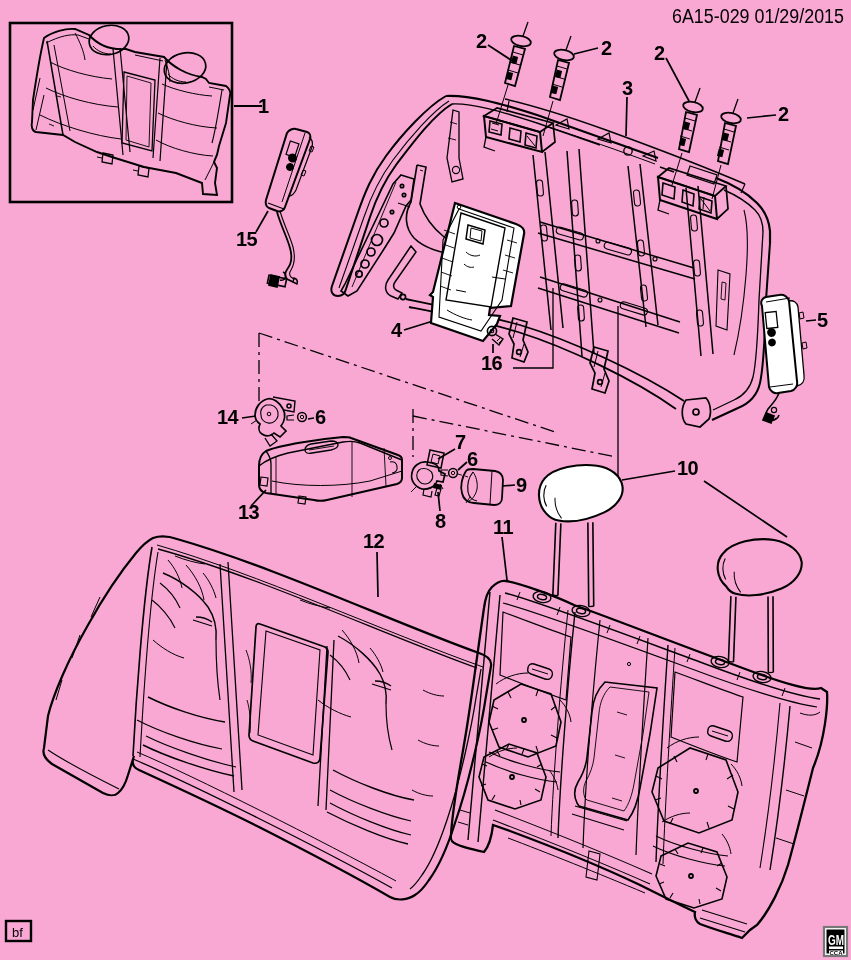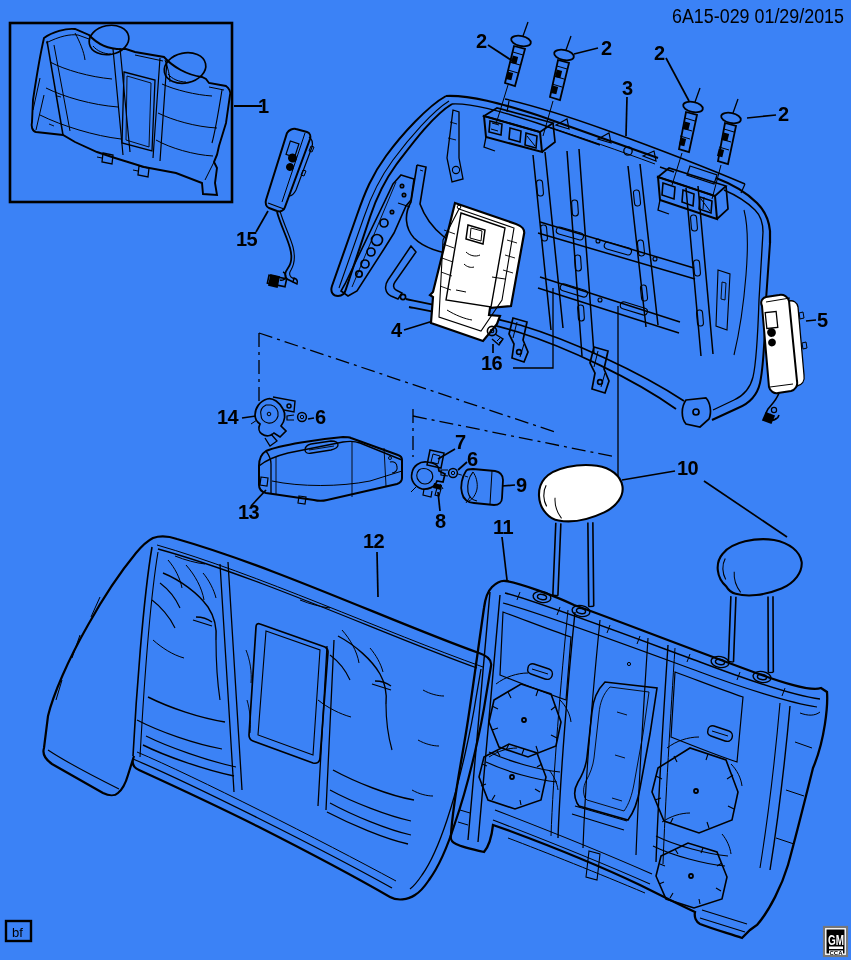--- a/index.html
+++ b/index.html
@@ -1,16 +1,16 @@
 <!DOCTYPE html>
 <html><head>
 <meta charset="utf-8">
 <style>
 html,body{margin:0;padding:0;background:#fff;}
-#page{position:relative;width:851px;height:960px;background:#3b82f6;overflow:hidden;}
+#page{position:relative;width:851px;height:960px;background:#f9a8d4;overflow:hidden;}
 svg{position:absolute;top:0;left:0;}
 text{font-family:"Liberation Sans",sans-serif;fill:#000;}
 .num{font-size:20px;font-weight:700;letter-spacing:-0.5px;}
 .hdr{font-size:20px;font-weight:400;}
 </style>
 </head>
 <body>
 <div id="page">
 <svg width="851" height="960" viewBox="0 0 851 960" fill="none" stroke="none">
 

